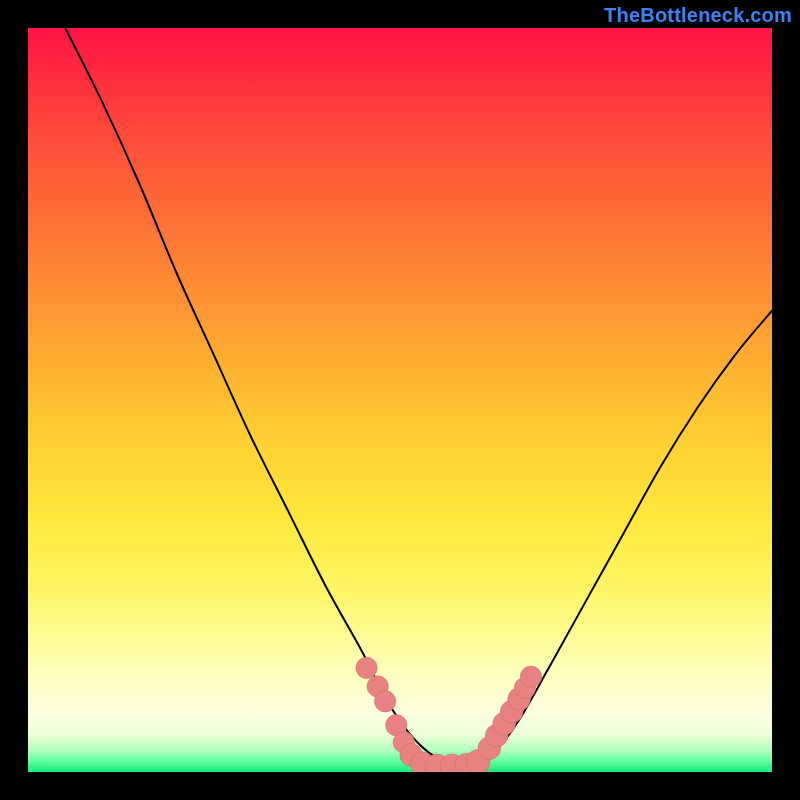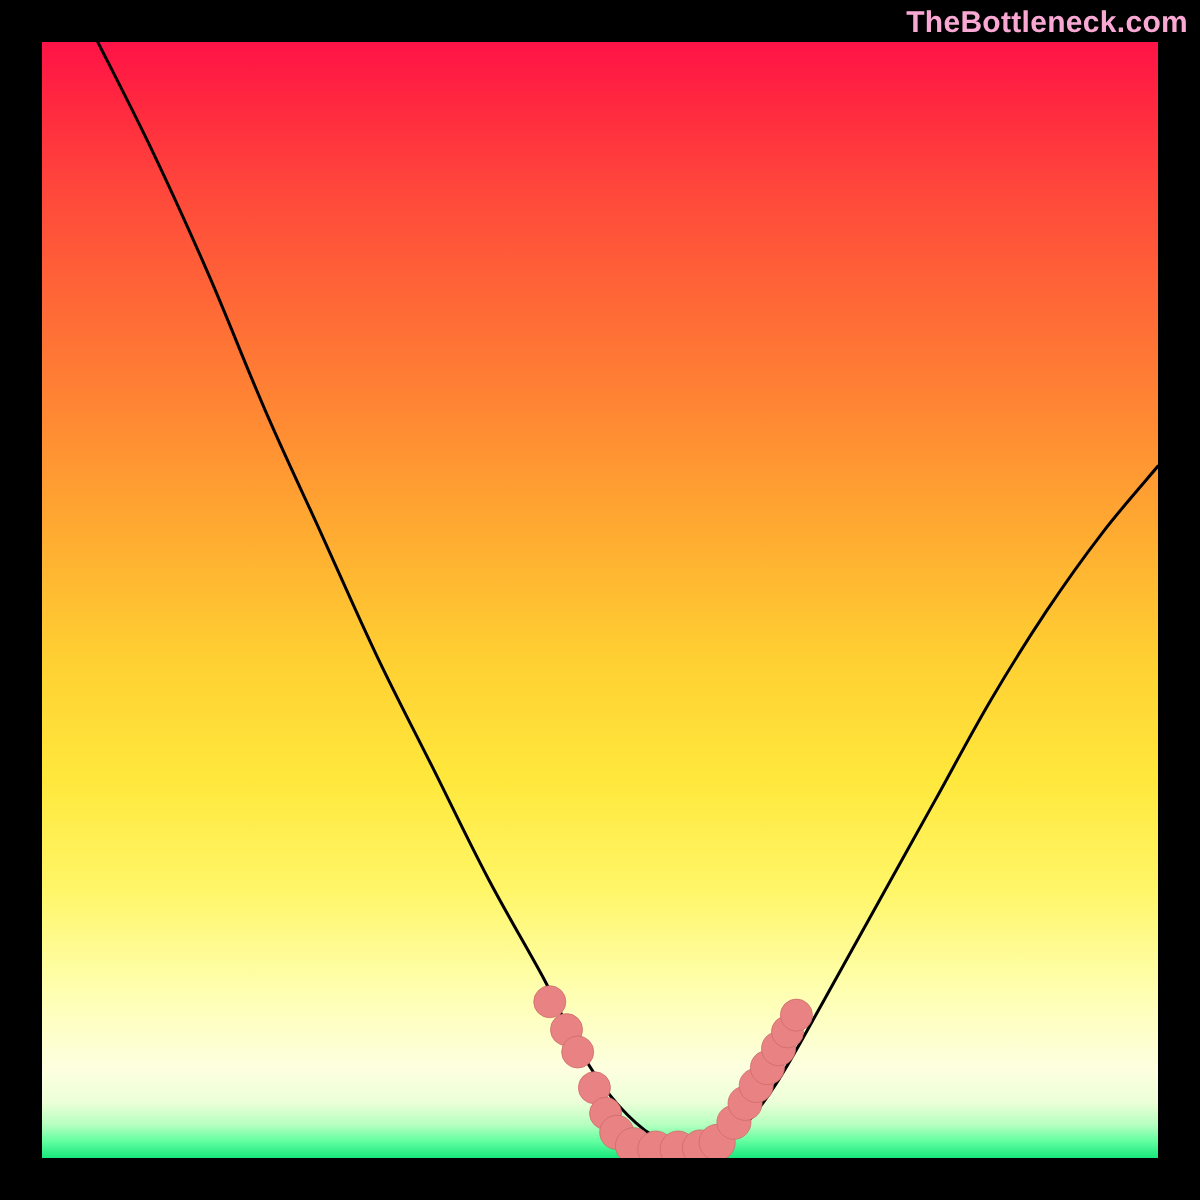--- a/index.html
+++ b/index.html
@@ -10,21 +10,21 @@
     height: 800px;
     background: #000;
   }
   .watermark {
     position: absolute;
     top: 4px;
     right: 8px;
     font-family: Arial, Helvetica, sans-serif;
     font-size: 20px;
     font-weight: 600;
-    color: #f9a8d4;
+    color: #3b82f6;
     letter-spacing: 0.2px;
     z-index: 10;
   }
   .plot-area {
     position: absolute;
     left: 28px;
     top: 28px;
     width: 744px;
     height: 744px;
     

